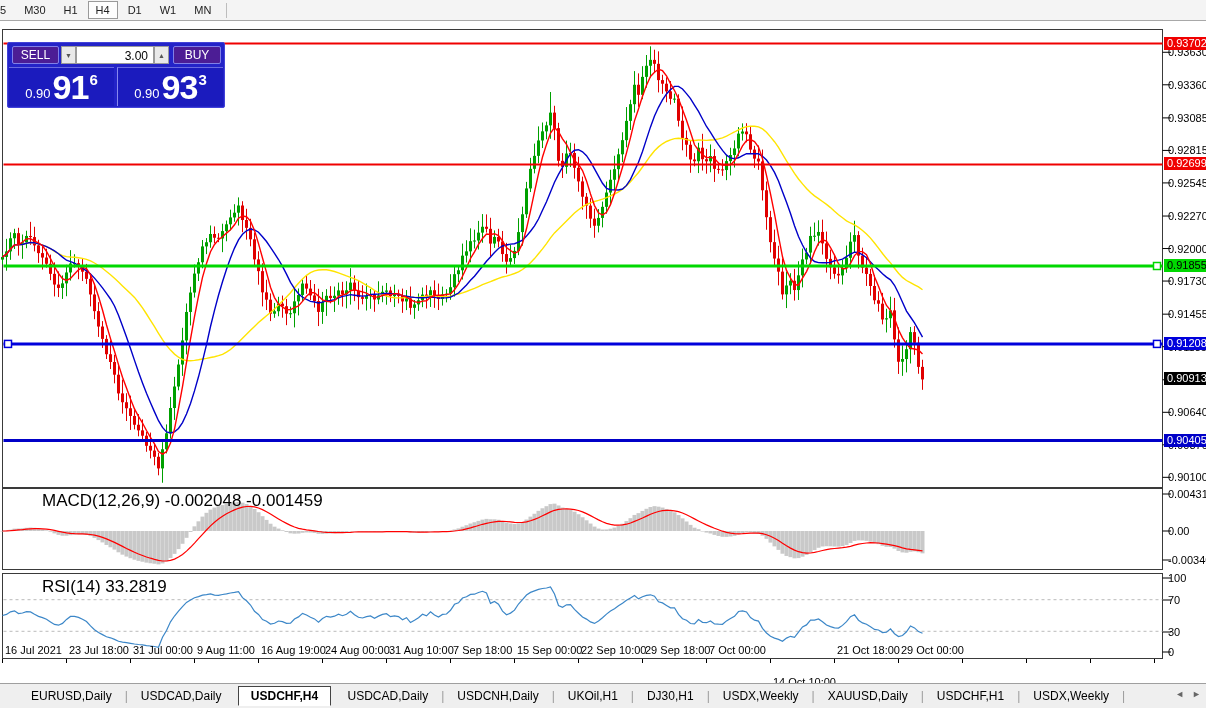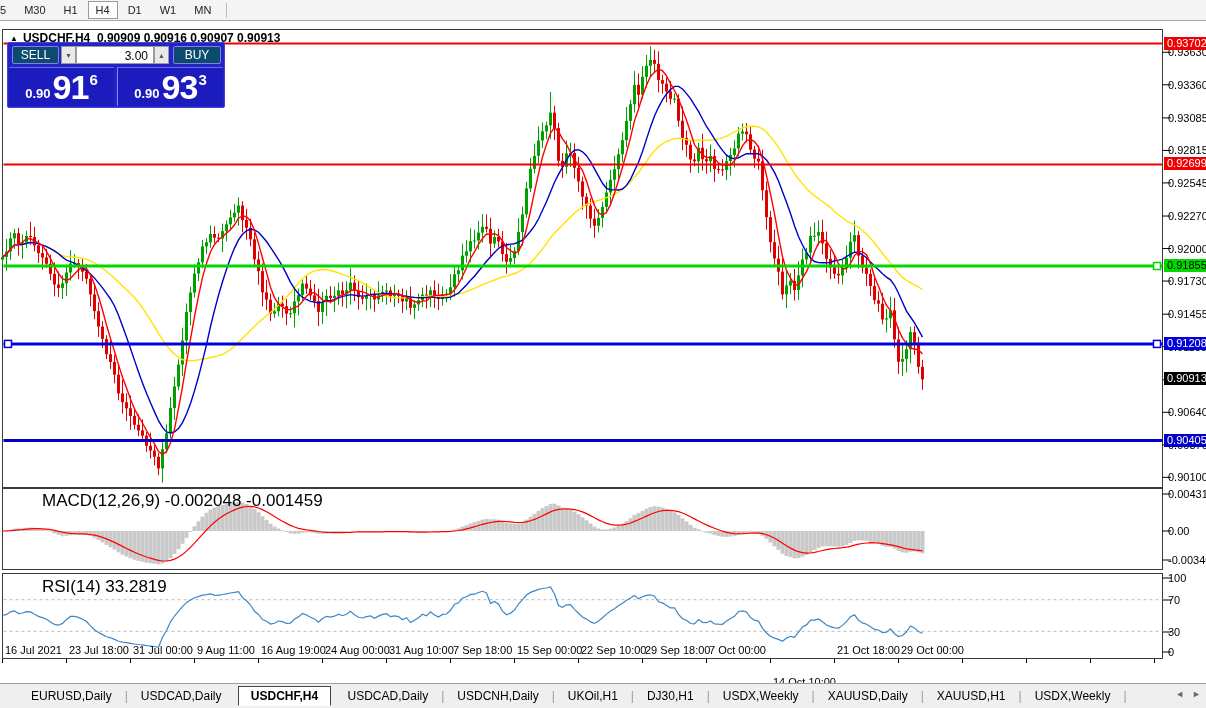--- a/index.html
+++ b/index.html
@@ -14,35 +14,35 @@
   .tf-sep{width:1px;height:15px;background:#bdbdbd;margin:0 6px;}
   #tf-first{padding-left:1px;margin-left:-2px;overflow:hidden;}
   
   #chart-svg{left:0;top:20px;z-index:1;}
   
   #sym-header{left:10px;top:31px;z-index:5;font-size:12px;font-weight:bold;color:#000;white-space:nowrap;}
   #sym-header .tri{font-size:8px;margin-right:5px;position:relative;top:-1px;}
   
   #trade-panel{left:7px;top:42px;width:216px;height:64px;background:#2323c8;border:1px solid #4242d8;
     z-index:6;border-radius:2px;}
-  .tp-btn{position:absolute;color:#fff;font-size:12px;text-align:center;background:#0c4a6e;
+  .tp-btn{position:absolute;color:#fff;font-size:12px;text-align:center;background:#4c1d95;
     border:1px solid #8080e8;border-radius:2px;line-height:16px;cursor:pointer;}
   #sell-btn{left:4px;top:3px;width:45px;height:16px;}
   #buy-btn{left:165px;top:3px;width:46px;height:16px;}
   .vol-sp{position:absolute;top:3px;width:15px;height:18px;background:#e9e9e9;border:1px solid #9a9a9a;
     color:#555;font-size:7px;text-align:center;line-height:18px;cursor:pointer;box-sizing:border-box;}
   #vol-down{left:53px;}
   #vol-up{left:146px;}
   #vol-box{position:absolute;left:68px;top:3px;width:78px;height:18px;background:#fff;color:#000;
     font-size:12px;line-height:18px;text-align:right;padding-right:5px;box-sizing:border-box;border:1px solid #9a9a9a;}
   .px-box{position:absolute;top:24px;height:38px;background:#1b1bbe;color:#fff;display:flex;
     align-items:center;justify-content:center;cursor:pointer;}
   #sell-px{left:1px;width:105px;border-top:1px solid #6a6ae0;}
   #buy-px{left:109px;width:105px;border-top:1px solid #6a6ae0;border-left:1px solid #8888ee;}
-  .px-small{font-size:13px;font-weight:bold;margin-right:2px;position:relative;top:6px;}
+  .px-small{font-size:13px;font-weight:normal;margin-right:2px;position:relative;top:6px;}
   .px-big{font-size:34px;font-weight:bold;letter-spacing:-1px;line-height:34px;}
   .px-sup{font-size:15px;font-weight:bold;position:relative;top:-8px;margin-left:1px;}
   
   .tick-label{position:absolute;left:1168px;font-size:11px;color:#000;z-index:2;white-space:nowrap;}
   .level-box{position:absolute;left:1164px;height:13px;line-height:13px;font-size:11px;padding:0 3px;
     z-index:3;white-space:nowrap;}
   .ind-label{position:absolute;left:16px;font-size:17px;color:#000;z-index:5;white-space:nowrap;padding-left:26px;}
   .date-label{position:absolute;top:644px;font-size:11px;color:#000;z-index:2;white-space:nowrap;}
   
   #tabbar{left:0;bottom:0;width:1206px;height:25px;background:#efefef;border-top:1px solid #9f9f9f;
@@ -816,23 +816,20 @@
       <rect x="908.5" y="511" width="4" height="20.772481997647333" fill="#c9c9c9"></rect>
       <rect x="912.5" y="511" width="4" height="20.390480131625623" fill="#c9c9c9"></rect>
       <rect x="916.5" y="511" width="4" height="21.228969677483292" fill="#c9c9c9"></rect>
       <rect x="920.5" y="511" width="4" height="22.357722769267525" fill="#c9c9c9"></rect>
       <polyline points="2.5,511.0 6.5,510.9 10.5,510.7 14.5,510.3 18.5,509.9 22.5,509.6 26.5,509.2 30.5,508.9 34.5,508.7 38.5,508.6 42.5,508.8 46.5,509.1 50.5,509.6 54.5,510.4 58.5,511.3 62.5,512.2 66.5,512.9 70.5,513.3 74.5,513.6 78.5,513.8 82.5,513.9 86.5,514.1 90.5,514.5 94.5,515.2 98.5,516.1 102.5,517.4 106.5,518.9 110.5,520.6 114.5,522.4 118.5,524.4 122.5,526.4 126.5,528.5 130.5,530.4 134.5,532.3 138.5,534.0 142.5,535.5 146.5,537.0 150.5,538.2 154.5,539.3 158.5,540.3 162.5,541.0 166.5,541.0 170.5,540.4 174.5,539.1 178.5,537.1 182.5,534.4 186.5,531.1 190.5,527.3 194.5,523.1 198.5,518.7 202.5,514.3 206.5,510.0 210.5,505.9 214.5,502.2 218.5,499.0 222.5,496.2 226.5,493.8 230.5,491.7 234.5,489.9 238.5,488.3 242.5,487.2 246.5,486.5 250.5,486.4 254.5,486.9 258.5,488.0 262.5,489.6 266.5,491.7 270.5,494.1 274.5,496.6 278.5,499.0 282.5,501.3 286.5,503.4 290.5,505.4 294.5,507.0 298.5,508.3 302.5,509.2 306.5,509.9 310.5,510.4 314.5,510.9 318.5,511.5 322.5,512.0 326.5,512.3 330.5,512.5 334.5,512.7 338.5,512.7 342.5,512.6 346.5,512.5 350.5,512.3 354.5,512.0 358.5,511.9 362.5,511.8 366.5,511.8 370.5,511.8 374.5,511.8 378.5,511.8 382.5,511.8 386.5,511.7 390.5,511.6 394.5,511.6 398.5,511.5 402.5,511.6 406.5,511.6 410.5,511.8 414.5,512.0 418.5,512.1 422.5,512.2 426.5,512.2 430.5,512.0 434.5,511.9 438.5,511.8 442.5,511.7 446.5,511.6 450.5,511.4 454.5,511.0 458.5,510.5 462.5,509.8 466.5,508.8 470.5,507.8 474.5,506.7 478.5,505.5 482.5,504.3 486.5,503.3 490.5,502.5 494.5,501.8 498.5,501.4 502.5,501.3 506.5,501.5 510.5,501.9 514.5,502.3 518.5,502.5 522.5,502.4 526.5,501.9 530.5,500.8 534.5,499.4 538.5,497.7 542.5,495.8 546.5,493.9 550.5,491.9 554.5,490.3 558.5,489.3 562.5,489.0 566.5,488.9 570.5,489.1 574.5,489.6 578.5,490.5 582.5,491.9 586.5,493.6 590.5,495.6 594.5,497.8 598.5,499.9 602.5,501.8 606.5,503.4 610.5,504.4 614.5,505.1 618.5,505.2 622.5,504.9 626.5,504.2 630.5,503.0 634.5,501.4 638.5,499.7 642.5,498.0 646.5,496.1 650.5,494.3 654.5,492.7 658.5,491.5 662.5,490.7 666.5,490.3 670.5,490.4 674.5,490.8 678.5,491.7 682.5,493.0 686.5,494.7 690.5,496.7 694.5,498.9 698.5,501.0 702.5,503.0 706.5,504.9 710.5,506.6 714.5,508.3 718.5,509.8 722.5,511.2 726.5,512.3 730.5,513.2 734.5,513.7 738.5,513.8 742.5,513.7 746.5,513.4 750.5,513.2 754.5,513.1 758.5,513.2 762.5,513.7 766.5,514.7 770.5,516.3 774.5,518.3 778.5,520.6 782.5,523.3 786.5,525.8 790.5,528.1 794.5,530.1 798.5,531.7 802.5,532.7 806.5,533.2 810.5,533.0 814.5,532.4 818.5,531.5 822.5,530.5 826.5,529.6 830.5,528.9 834.5,528.5 838.5,528.1 842.5,527.7 846.5,527.1 850.5,526.3 854.5,525.2 858.5,524.2 862.5,523.5 866.5,523.0 870.5,522.7 874.5,522.8 878.5,523.0 882.5,523.6 886.5,524.2 890.5,524.8 894.5,525.6 898.5,526.6 902.5,527.8 906.5,528.8 910.5,529.4 914.5,529.8 918.5,530.3 922.5,530.9" fill="none" stroke="#ff0000" stroke-width="1.2"></polyline>
       <line x1="3.5" y1="579.7" x2="1162.5" y2="579.7" stroke="#bbbbbb" stroke-width="1" stroke-dasharray="3,3"></line>
       <line x1="3.5" y1="611.3" x2="1162.5" y2="611.3" stroke="#bbbbbb" stroke-width="1" stroke-dasharray="3,3"></line>
       <polyline points="2.5,595.5 6.5,594.4 10.5,591.8 14.5,590.8 18.5,593.6 22.5,593.0 26.5,591.6 30.5,591.9 34.5,594.3 38.5,596.4 42.5,597.6 46.5,599.3 50.5,601.9 54.5,604.4 58.5,605.2 62.5,603.4 66.5,599.4 70.5,596.4 74.5,596.3 78.5,597.4 82.5,599.2 86.5,601.5 90.5,605.9 94.5,609.7 98.5,612.6 102.5,614.6 106.5,616.8 110.5,617.8 114.5,619.4 118.5,621.3 122.5,622.1 126.5,622.6 130.5,623.3 134.5,624.0 138.5,624.5 142.5,624.9 146.5,625.7 150.5,626.0 154.5,626.5 158.5,627.3 162.5,617.3 166.5,610.5 170.5,601.8 174.5,596.0 178.5,591.1 182.5,586.6 186.5,582.4 190.5,579.9 194.5,577.8 198.5,576.6 202.5,575.1 206.5,574.7 210.5,573.9 214.5,575.1 218.5,575.4 222.5,574.5 226.5,573.8 230.5,573.0 234.5,572.4 238.5,571.6 242.5,577.7 246.5,580.8 250.5,585.0 254.5,591.3 258.5,594.5 262.5,599.6 266.5,601.2 270.5,604.1 274.5,603.3 278.5,601.0 282.5,601.6 286.5,603.3 290.5,603.2 294.5,599.0 298.5,596.9 302.5,593.4 306.5,595.0 310.5,597.2 314.5,598.9 318.5,602.1 322.5,598.5 326.5,596.3 330.5,597.1 334.5,596.2 338.5,594.2 342.5,595.7 346.5,594.2 350.5,591.3 354.5,594.7 358.5,597.3 362.5,598.0 366.5,596.7 370.5,596.0 374.5,598.2 378.5,596.1 382.5,594.4 386.5,593.7 390.5,596.7 394.5,595.8 398.5,596.6 402.5,599.7 406.5,597.7 410.5,602.6 414.5,600.3 418.5,597.7 422.5,594.3 426.5,595.9 430.5,591.9 434.5,595.0 438.5,597.1 442.5,594.4 446.5,594.0 450.5,590.3 454.5,584.3 458.5,582.8 462.5,578.0 466.5,576.8 470.5,574.4 474.5,574.2 478.5,572.5 482.5,571.3 486.5,573.0 490.5,583.4 494.5,581.4 498.5,584.2 502.5,591.1 506.5,594.7 510.5,593.1 514.5,590.2 518.5,584.0 522.5,579.6 526.5,575.0 530.5,572.4 534.5,570.9 538.5,569.4 542.5,568.5 546.5,568.0 550.5,567.0 554.5,574.0 558.5,585.5 562.5,587.3 566.5,584.8 570.5,584.7 574.5,589.4 578.5,593.2 582.5,597.0 586.5,599.1 590.5,601.9 594.5,603.4 598.5,601.0 602.5,597.8 606.5,594.1 610.5,591.1 614.5,588.7 618.5,585.8 622.5,583.2 626.5,580.2 630.5,577.9 634.5,575.6 638.5,578.9 642.5,576.7 646.5,575.4 650.5,574.8 654.5,576.2 658.5,581.8 662.5,582.9 666.5,585.4 670.5,587.8 674.5,587.8 678.5,594.4 682.5,598.7 686.5,600.3 690.5,603.5 694.5,603.8 698.5,599.6 702.5,602.3 706.5,602.7 710.5,601.0 714.5,604.0 718.5,604.2 722.5,604.3 726.5,600.9 730.5,598.6 734.5,596.3 738.5,591.5 742.5,590.9 746.5,592.0 750.5,597.5 754.5,600.2 758.5,601.1 762.5,608.3 766.5,613.0 770.5,616.3 774.5,618.1 778.5,619.4 782.5,621.3 786.5,618.1 790.5,616.3 794.5,617.4 798.5,612.1 802.5,607.0 806.5,604.9 810.5,600.2 814.5,600.1 818.5,599.0 822.5,601.7 826.5,605.0 830.5,606.6 834.5,607.8 838.5,608.1 842.5,605.4 846.5,601.7 850.5,596.7 854.5,594.8 858.5,600.2 862.5,602.9 866.5,604.3 870.5,606.8 874.5,609.4 878.5,610.0 882.5,612.6 886.5,612.1 890.5,608.9 894.5,613.7 898.5,616.5 902.5,615.5 906.5,611.8 910.5,606.0 914.5,607.9 918.5,611.6 922.5,613.3" fill="none" stroke="#3c87c8" stroke-width="1.2"></polyline>
     </svg>
 
-  <div id="sym-header" class="abs">
-    <span class="tri">▲</span><span>USDCHF,H4</span>&nbsp;&nbsp;<span>0.90909 0.90916 0.90907 0.90913</span>
-  </div>
 
   <div id="trade-panel" class="abs">
     <div id="sell-btn" class="tp-btn">SELL</div>
     <div id="vol-down" class="vol-sp">▼</div>
     <div id="vol-box">3.00</div>
     <div id="vol-up" class="vol-sp">▲</div>
     <div id="buy-btn" class="tp-btn">BUY</div>
     <div id="sell-px" class="px-box">
       <span class="px-small">0.90</span>
       <span class="px-big">91</span>
@@ -912,19 +909,19 @@
       <div class="tab">USDCNH,Daily</div>
       <span class="tab-sep">|</span>
       <div class="tab">UKOil,H1</div>
       <span class="tab-sep">|</span>
       <div class="tab">DJ30,H1</div>
       <span class="tab-sep">|</span>
       <div class="tab">USDX,Weekly</div>
       <span class="tab-sep">|</span>
       <div class="tab">XAUUSD,Daily</div>
       <span class="tab-sep">|</span>
-      <div class="tab">XAUUSD,H1</div>
+      <div class="tab">USDCHF,H1</div>
       <span class="tab-sep">|</span>
       <div class="tab">USDX,Weekly</div>
       <span class="tab-sep">|</span>
     </div>
 
 </div>
 
 </body></html>

